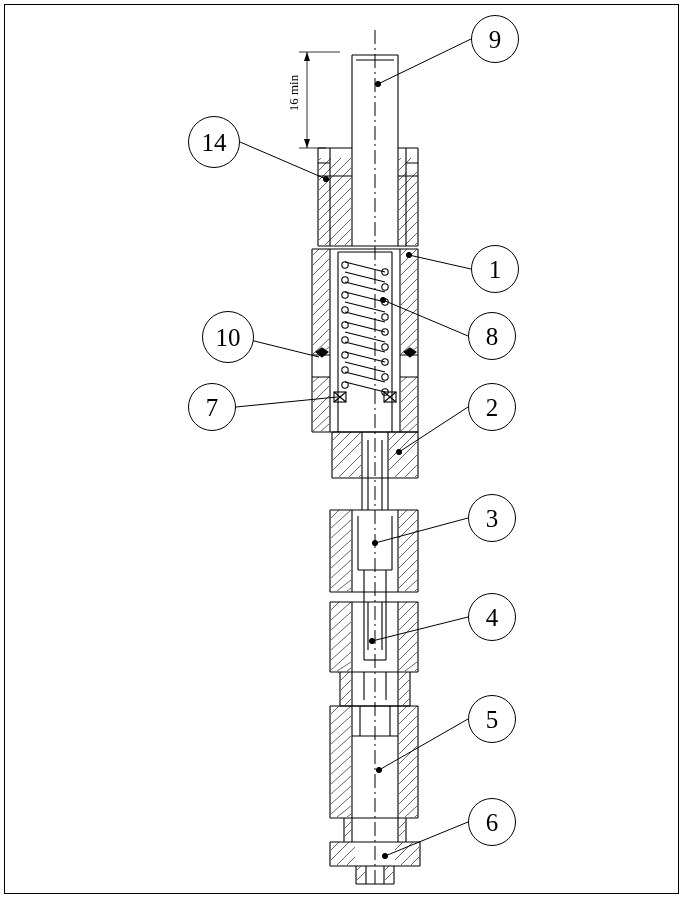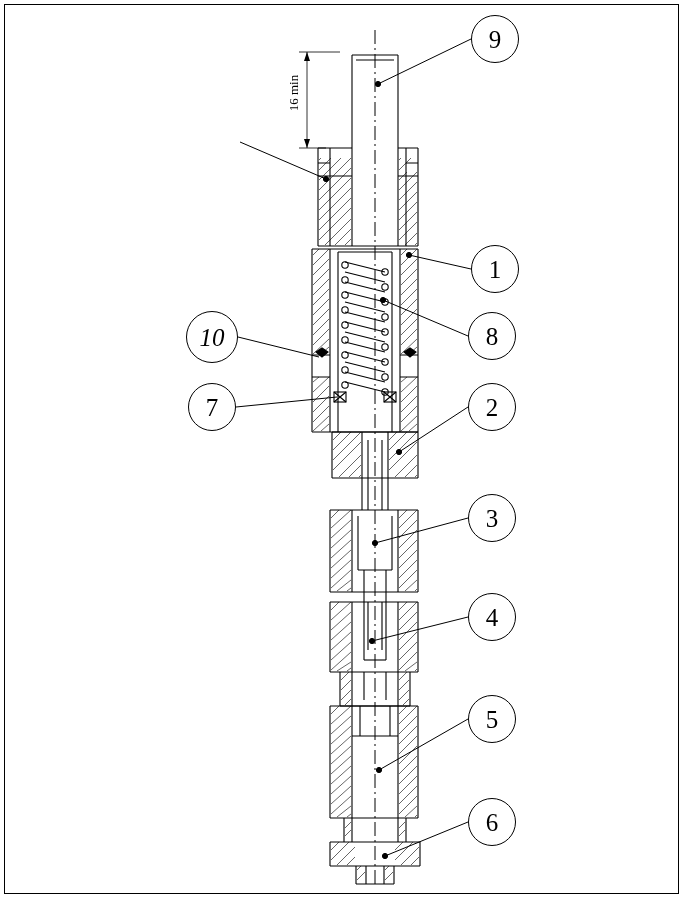--- a/index.html
+++ b/index.html
@@ -422,23 +422,24 @@
 
         <line x1="468" y1="822" x2="385" y2="856"></line>
         <circle cx="385" cy="856" r="2.6" fill="#000"></circle>
       </g>
     </g>
   </svg>
 
   <div class="dimtext" style="left:276px; top:85px; transform: rotate(-90deg);">16 min</div>
 
   <div class="balloon" style="left:471px; top:15px;  width:48px; height:48px;">9</div>
+  <div class="balloon" style="left:188px; top:116px; width:52px; height:52px;">14</div>
   <div class="balloon" style="left:471px; top:245px; width:48px; height:48px;">1</div>
   <div class="balloon" style="left:468px; top:312px; width:48px; height:48px;">8</div>
-  <div class="balloon" style="left:186px; top:311px; width:52px; height:52px;font-style:italic;">10</div>
+  <div class="balloon" style="left:202px; top:311px; width:52px; height:52px;">10</div>
   <div class="balloon" style="left:188px; top:383px; width:48px; height:48px;">7</div>
   <div class="balloon" style="left:468px; top:383px; width:48px; height:48px;">2</div>
   <div class="balloon" style="left:468px; top:494px; width:48px; height:48px;">3</div>
   <div class="balloon" style="left:468px; top:593px; width:48px; height:48px;">4</div>
   <div class="balloon" style="left:468px; top:695px; width:48px; height:48px;">5</div>
   <div class="balloon" style="left:468px; top:798px; width:48px; height:48px;">6</div>
 
 </div>
 
 </body></html>

